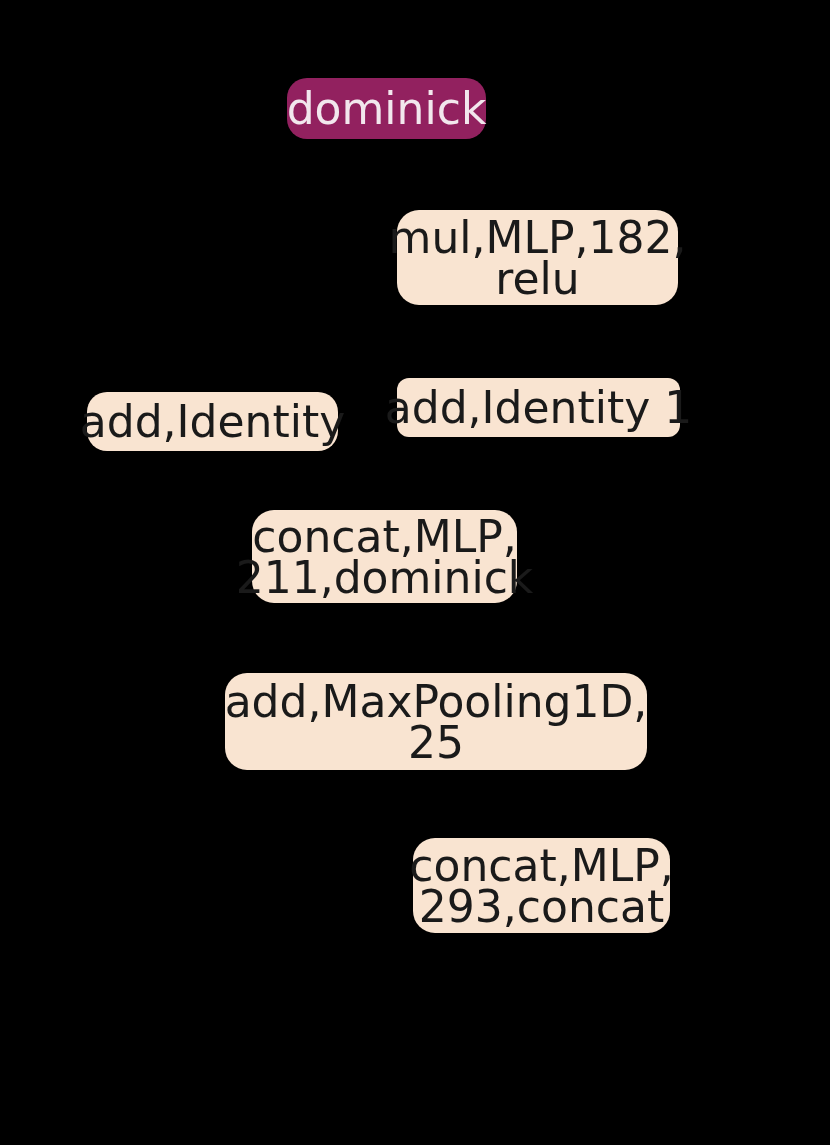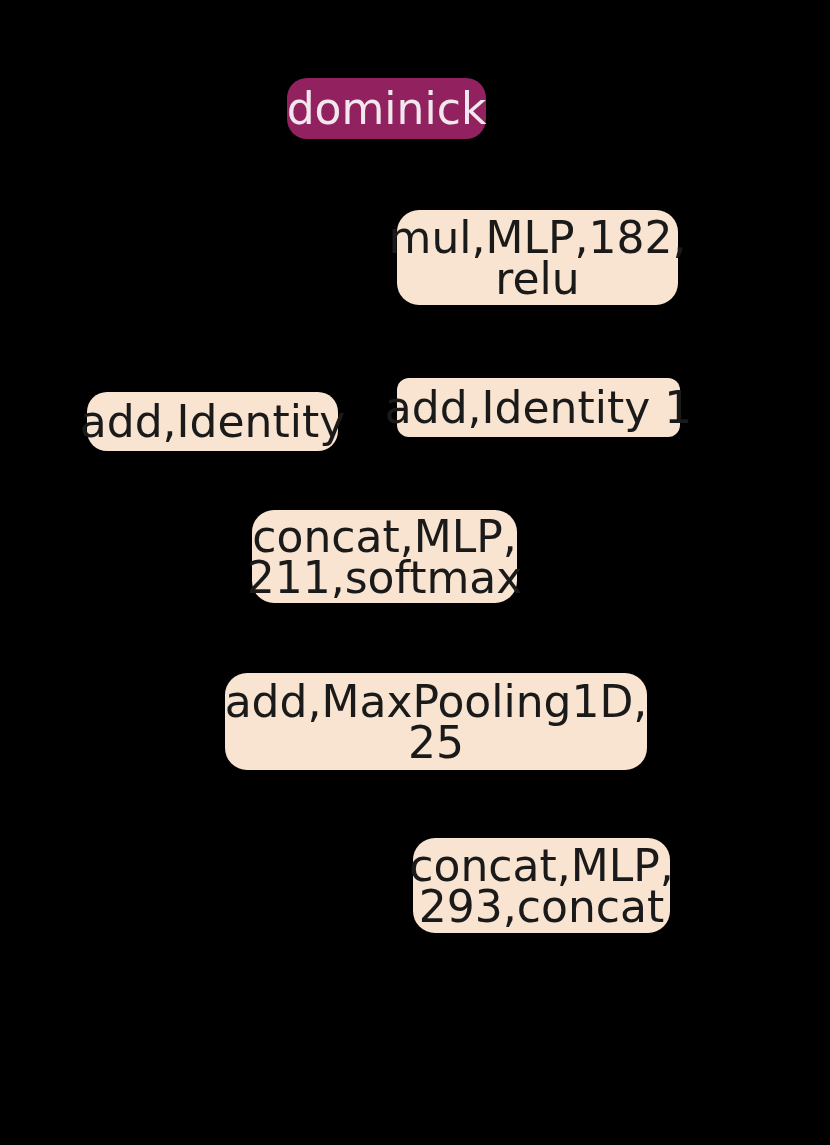--- a/index.html
+++ b/index.html
@@ -61,21 +61,21 @@
   <div id="n2" class="node" style="background-color: rgb(249, 228, 209); color: rgb(26, 26, 26);">
     <span>add,Identity</span>
   </div>
 
   <div id="n3" class="node" style="background-color: rgb(249, 228, 209); color: rgb(26, 26, 26);">
     <span>add,Identity 1</span>
   </div>
 
   <div id="n4" class="node" style="background-color: rgb(249, 228, 209); color: rgb(26, 26, 26);">
     <span>concat,MLP,</span>
-    <span>211,softmax</span>
+    <span>211,dominick</span>
   </div>
 
   <div id="n5" class="node" style="background-color: rgb(249, 228, 209); color: rgb(26, 26, 26);">
     <span>add,MaxPooling1D,</span>
     <span>25</span>
   </div>
 
   <div id="n6" class="node" style="background-color: rgb(249, 228, 209); color: rgb(26, 26, 26);">
     <span>concat,MLP,</span>
     <span>293,concat</span>

